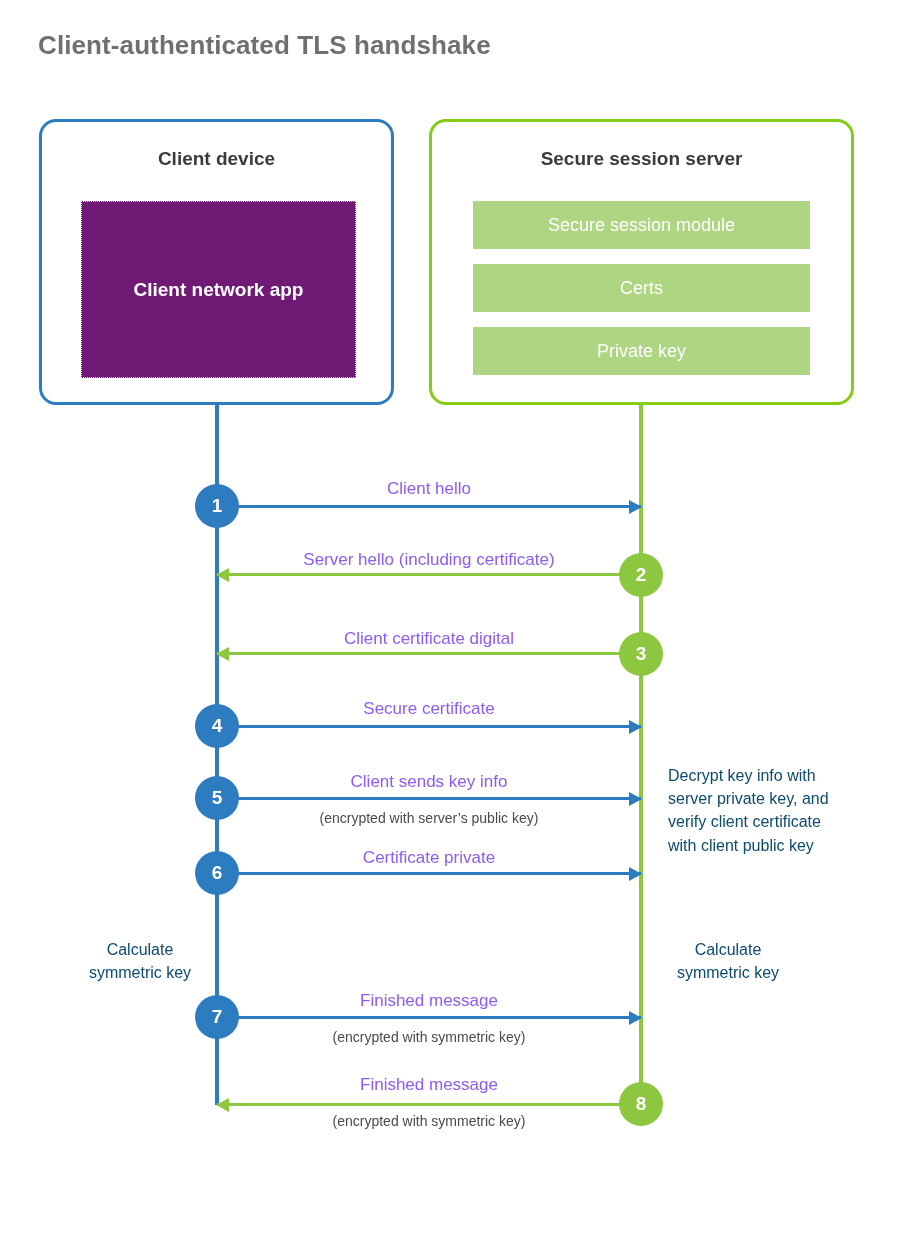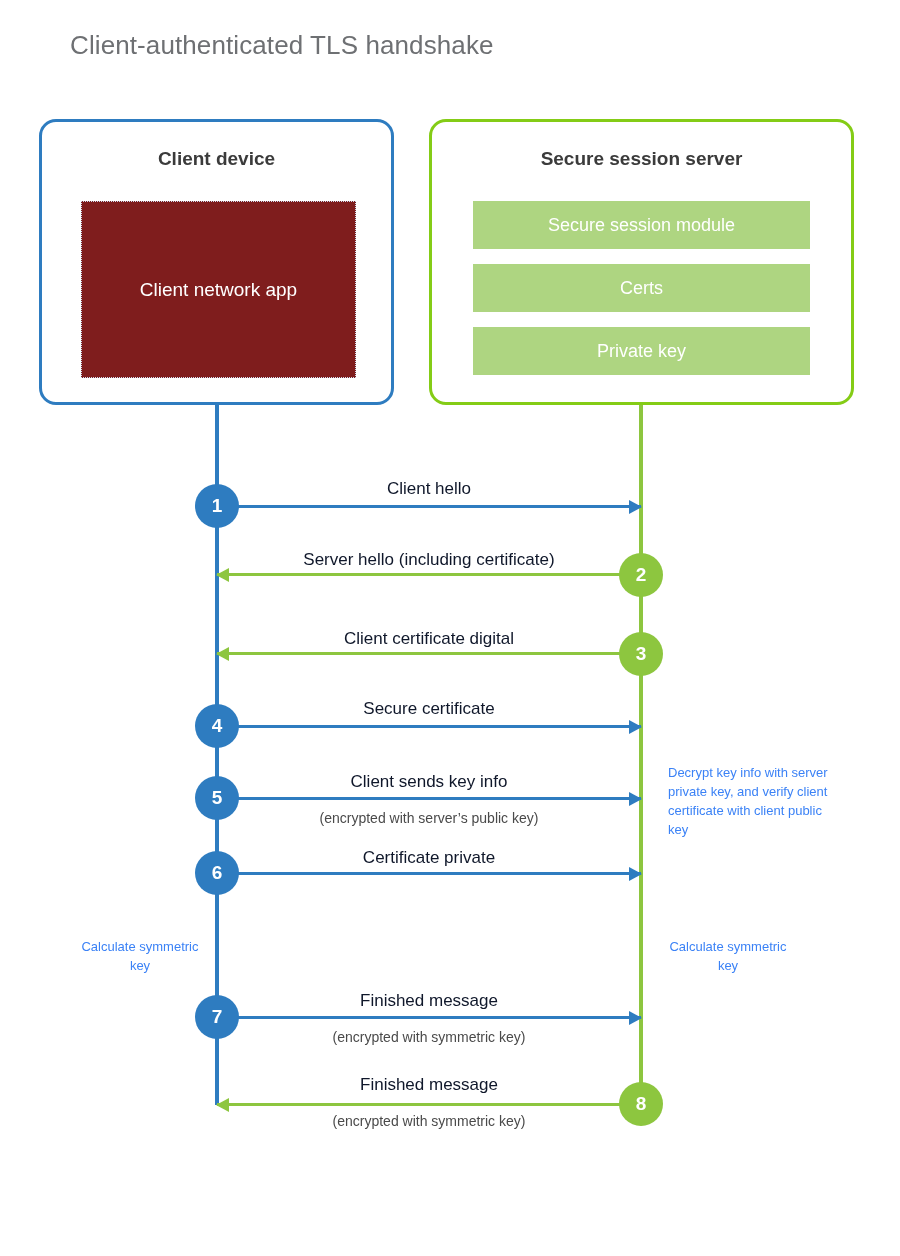--- a/index.html
+++ b/index.html
@@ -6,38 +6,38 @@
   html, body {
     width: 900px; height: 1256px;
     background: #ffffff;
     font-family: "Liberation Sans", sans-serif;
     overflow: hidden;
   }
   #stage { position: relative; width: 900px; height: 1256px; }
 
   .page-title {
     position: absolute; left: 38px; top: 30px;
-    font-size: 26px; font-weight: 400; color: #6e7073;
-    letter-spacing: 0.1px; white-space: nowrap; margin-left: 32px;
+    font-size: 26px; font-weight: 700; color: #6e7073;
+    letter-spacing: 0.1px; white-space: nowrap;
   }
 
   
   .party-box { position: absolute; background: #ffffff; border-radius: 17px; }
   #client-box { left: 39px; top: 119px; width: 355px; height: 286px; border: 3px solid #2e7cc0; }
   #server-box { left: 429px; top: 119px; width: 425px; height: 286px; border: 3px solid #84cc16; }
 
   .party-title {
     position: absolute; left: 0; right: 0; top: 26px;
     text-align: center; font-size: 19px; font-weight: bold; color: #3b3b3b;
   }
 
   #client-app {
     position: absolute; left: 39px; top: 79px; width: 275px; height: 177px;
-    background: #7f1d1d; border: 1px dotted #cfe0f2;
-    color: #ffffff; font-size: 19px; font-weight: 400;
+    background: #701a75; border: 1px dotted #cfe0f2;
+    color: #ffffff; font-size: 19px; font-weight: 700;
     display: flex; align-items: center; justify-content: center;
     text-align: center; line-height: 1.35; padding: 0 10px;
   }
 
   .server-bar {
     position: absolute; left: 41px; width: 337px; height: 48px;
     background: #aed581; color: #ffffff; font-size: 18px; font-weight: 300;
     display: flex; align-items: center; justify-content: center;
   }
   #server-bar-0 { top: 79px; }
@@ -64,30 +64,30 @@
   .arrow-head {
     position: absolute; top: 50%; width: 0; height: 0;
     border-top: 7px solid transparent; border-bottom: 7px solid transparent;
   }
   .arrow.blue > .arrow-head.right { right: -1px; transform: translateY(-50%);
     border-left: 13px solid #2e7cc0; }
   .arrow.green > .arrow-head.left { left: -1px; transform: translateY(-50%);
     border-right: 13px solid #8dc63f; }
 
   .msg-label {
-    position: absolute; text-align: center; color: #0f172a;
+    position: absolute; text-align: center; color: #8b5cf6;
     font-size: 17px; font-weight: 300; white-space: nowrap;
   }
   .msg-sublabel {
     position: absolute; text-align: center; color: #4a4a4a;
     font-size: 14px; font-weight: 300; white-space: nowrap;
   }
 
   .side-note {
-    position: absolute; color: #3b82f6; font-size: 13px;
+    position: absolute; color: #0c4a6e; font-size: 16px;
     font-weight: 300; line-height: 1.45;
   }
   .side-note.left-col { text-align: center; }
   .side-note.right-col { text-align: left; }
 </style>
 </head>
 <body>
 
 <div id="stage">
 

